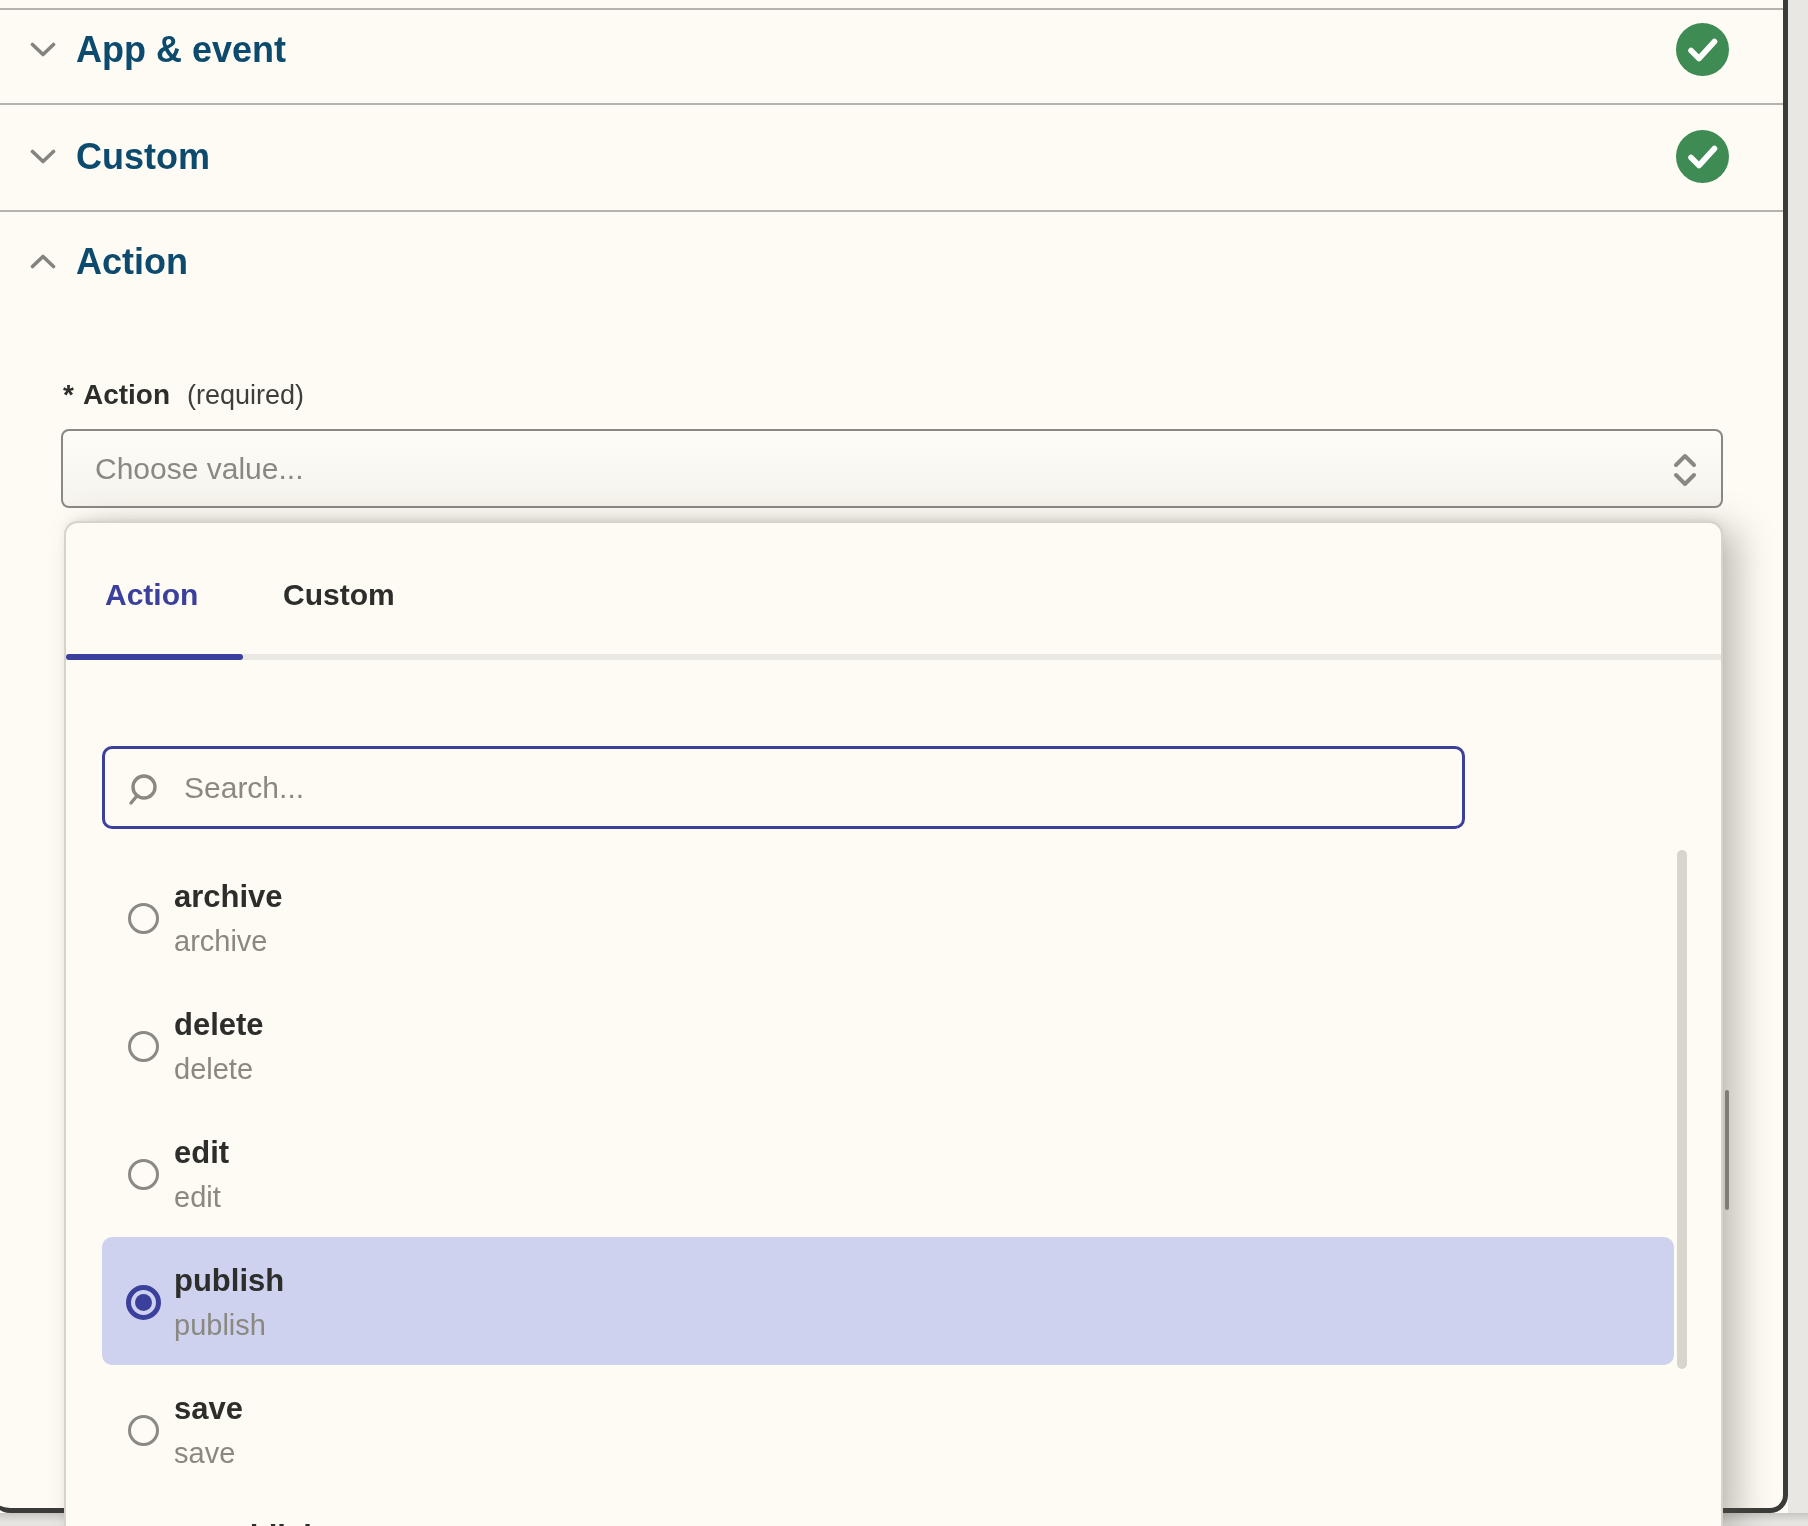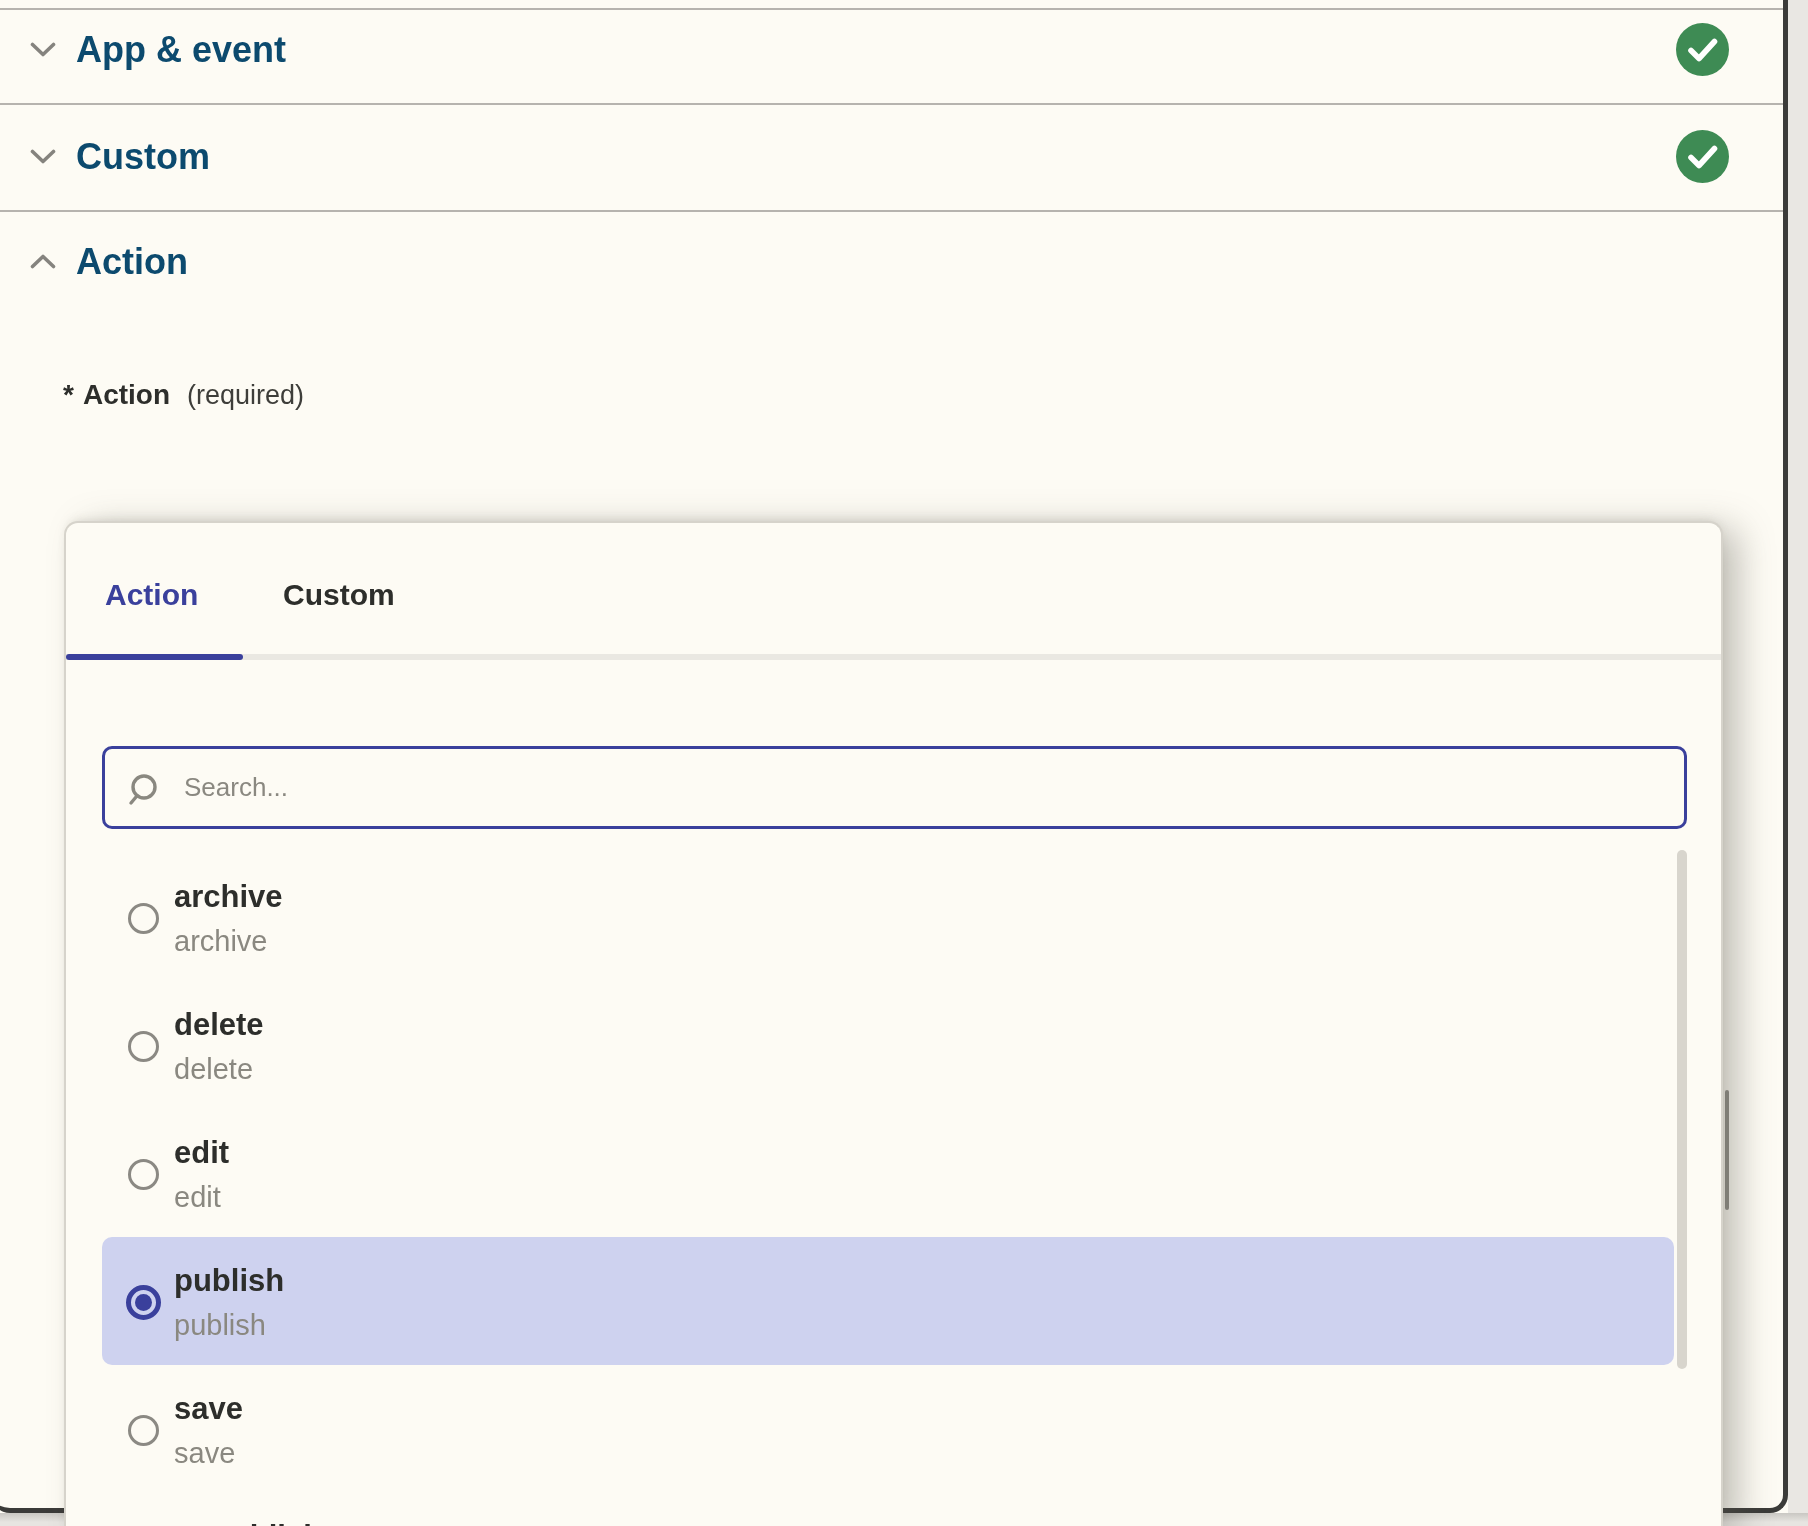--- a/index.html
+++ b/index.html
@@ -36,23 +36,23 @@
   
   .panel{position:absolute;left:64px;top:521px;width:1659px;height:1012px;
     background:#FDFBF4;border:2px solid #D6D3CB;border-bottom:none;
     border-radius:14px 14px 0 0;z-index:3;
     box-shadow:18px 4px 36px -4px rgba(92,89,80,.4), 0 -4px 12px -6px rgba(92,89,80,.28);}
   .tab{position:absolute;font-size:30px;font-weight:bold;line-height:36px;top:54px;cursor:pointer;}
   .tab-action{left:39px;color:#3A409C;}
   .tab-custom{left:217px;color:#2D2E2B;}
   .tab-track{position:absolute;left:0;top:131px;width:100%;height:6px;background:#EAE8E2;}
   .tab-active-bar{position:absolute;left:0;top:131px;width:177px;height:6px;background:#3A409C;border-radius:4px;}
-  .search-input{position:absolute;left:36px;top:223px;width:1585px;height:83px;
+  .search-input{position:absolute;left:36px;top:223px;width:1363px;height:83px;
     border:3px solid #3A409C;border-radius:10px;background:transparent;
-    padding:0 20px 0 79px;font-family:"Liberation Sans",sans-serif;font-size:26px;color:#2D2E2B;outline:none;}
+    padding:0 20px 0 79px;font-family:"Liberation Sans",sans-serif;font-size:30px;color:#2D2E2B;outline:none;}
   .search-input::placeholder{color:#8A8880;}
   .search-icon{position:absolute;left:59px;top:249px;pointer-events:none;}
   
   .options{position:absolute;left:36px;top:330px;width:1572px;}
   .option{position:absolute;left:0;width:1572px;height:128px;cursor:pointer;}
   .option.selected{background:#CED2EF;border-radius:10px;}
   .radio{position:absolute;left:26px;top:50px;width:31px;height:31px;border:3px solid #8B8983;border-radius:50%;}
   .option.selected .radio{left:24px;top:48px;width:35px;height:35px;border:5px solid #3A409C;}
   .option.selected .radio::after{content:'';position:absolute;inset:4px;border-radius:50%;background:#3A409C;}
   .opt-title{position:absolute;left:72px;top:26px;font-size:31px;font-weight:bold;line-height:36px;color:#2D2E2B;}
@@ -113,20 +113,29 @@
     </span>
     <span class="sec-title" style="top:242px">Action</span>
   </div>
 
   <div class="field-label">
     <span class="req-marker">*</span>
     <span class="label-text">Action</span>
     <span class="req-note">(required)</span>
   </div>
 
+  <div class="select">
+    <span class="select-placeholder">Choose value...</span>
+    <span class="select-chevrons">
+      <svg width="28" height="38" viewBox="0 0 28 38">
+          <path d="M5 14 L14 5 L23 14" fill="none" stroke="#8B8883" stroke-width="4" stroke-linecap="round" stroke-linejoin="round"></path>
+          <path d="M5 24 L14 33 L23 24" fill="none" stroke="#8B8883" stroke-width="4" stroke-linecap="round" stroke-linejoin="round"></path>
+        </svg>
+    </span>
+  </div>
 
   <div class="outer-thumb"></div>
 
   <div class="panel">
     <span class="tab tab-action">Action</span>
     <span class="tab tab-custom">Custom</span>
     <div class="tab-track"></div>
     <div class="tab-active-bar"></div>
 
     <input class="search-input" type="text" placeholder="Search..." style="">

